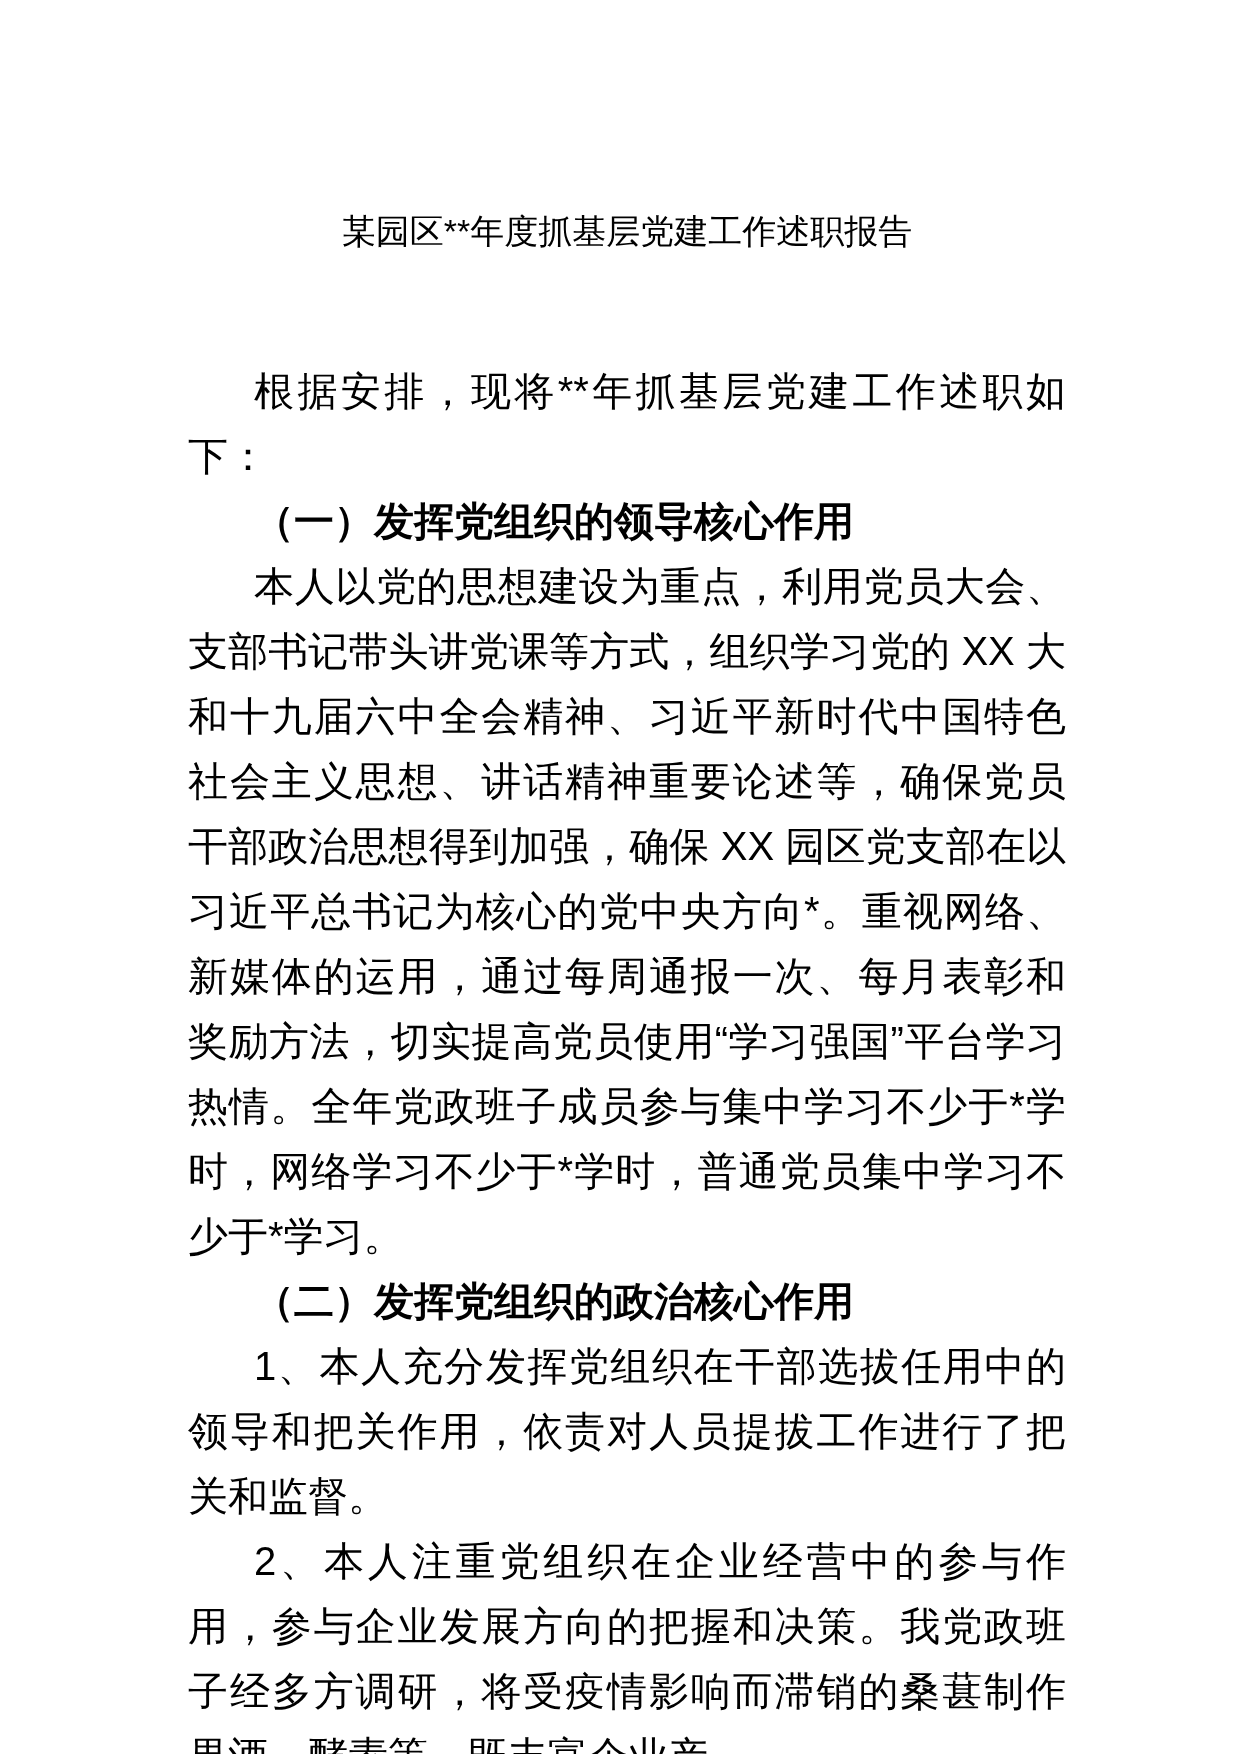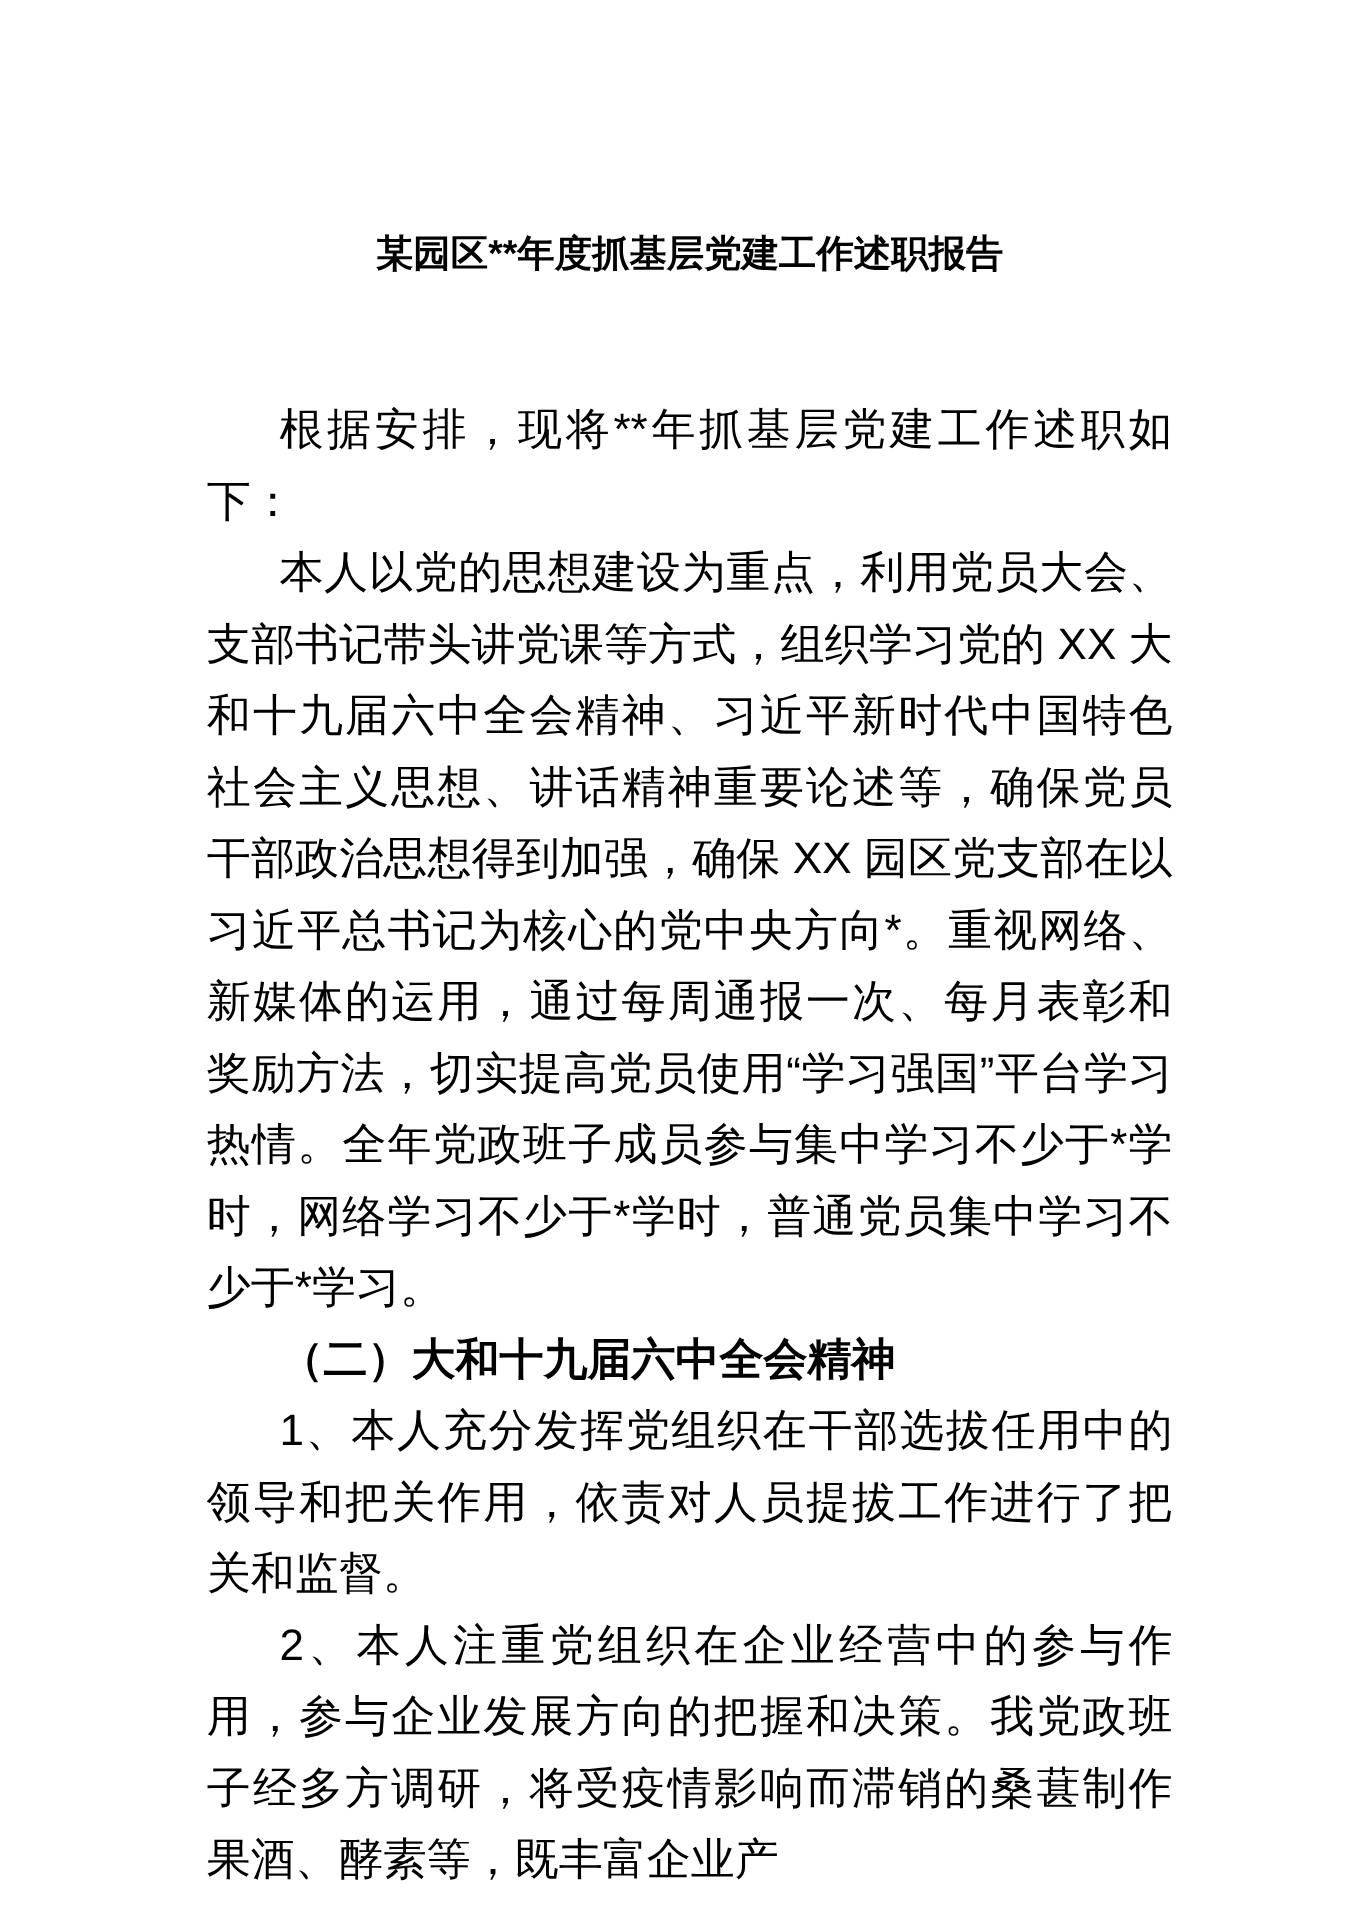--- a/index.html
+++ b/index.html
@@ -19,21 +19,21 @@
   .doc-content {
     position: absolute;
     left: 188px;
     top: 199px;
     width: 878px;
   }
   .doc-title {
     margin: 0 0 95px 0;
     font-size: 34px;
     line-height: 65px;
-    font-weight: 700;
+    font-weight: 400;
     text-align: center;
     letter-spacing: 0;
   }
   .doc-body p {
     margin: 0;
     font-size: 40px;
     line-height: 65px;
     text-indent: 66px;
     text-align: justify;
     word-break: break-all;
@@ -46,19 +46,20 @@
   }
 </style>
 </head>
 <body>
 
 <div class="page">
   <div class="doc-content">
     <h1 class="doc-title">某园区**年度抓基层党建工作述职报告</h1>
     <div class="doc-body">
         <p class="paragraph">根据安排，现将**年抓基层党建工作述职如下：</p>
+        <p class="heading-2">（一）发挥党组织的领导核心作用</p>
         <p class="paragraph">本人以党的思想建设为重点，利用党员大会、支部书记带头讲党课等方式，组织学习党的 XX 大和十九届六中全会精神、习近平新时代中国特色社会主义思想、讲话精神重要论述等，确保党员干部政治思想得到加强，确保 XX 园区党支部在以习近平总书记为核心的党中央方向*。重视网络、新媒体的运用，通过每周通报一次、每月表彰和奖励方法，切实提高党员使用“学习强国”平台学习热情。全年党政班子成员参与集中学习不少于*学时，网络学习不少于*学时，普通党员集中学习不少于*学习。</p>
-        <p class="heading-2">（二）大和十九届六中全会精神</p>
+        <p class="heading-2">（二）发挥党组织的政治核心作用</p>
         <p class="paragraph">1、本人充分发挥党组织在干部选拔任用中的领导和把关作用，依责对人员提拔工作进行了把关和监督。</p>
         <p class="paragraph">2、本人注重党组织在企业经营中的参与作用，参与企业发展方向的把握和决策。我党政班子经多方调研，将受疫情影响而滞销的桑葚制作果酒、酵素等，既丰富企业产</p>
       </div>
   </div>
 </div>
 
 </body></html>

